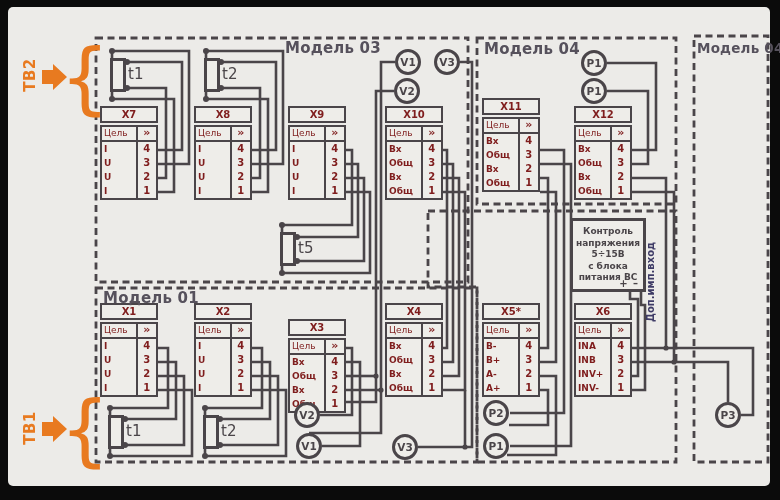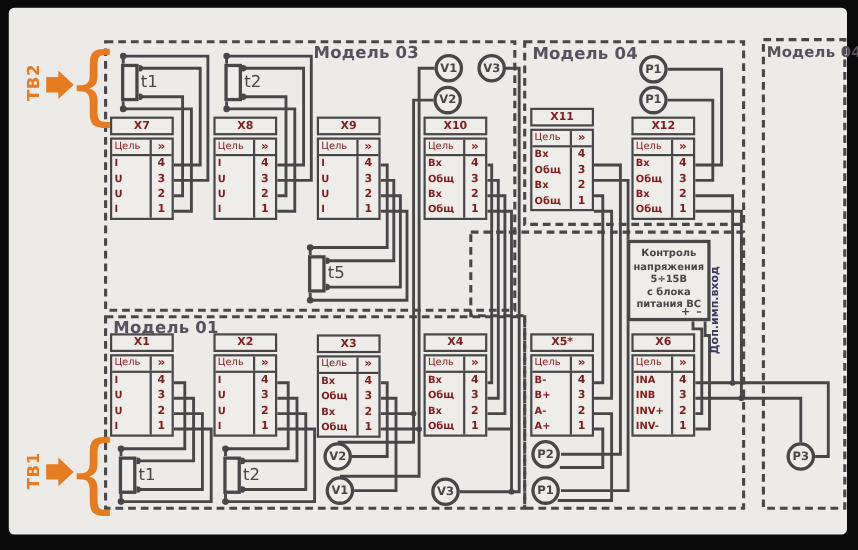--- a/index.html
+++ b/index.html
@@ -350,21 +350,21 @@
           </div>
           <div class="pins">
             <div class="pin">4</div>
             <div class="pin">3</div>
             <div class="pin">2</div>
             <div class="pin">1</div>
           </div>
         </div>
       </div>
     </div>
-  <div class="conn" style="left:288px;top:304px">
+  <div class="conn" style="left:288px;top:319px">
       <div class="conn-title">X3</div>
       <div class="conn-body">
         <div class="conn-hdr">
           <div class="hc1">Цель</div>
           <div class="hc2">»</div>
         </div>
         <div class="conn-rows">
           <div class="sigs">
             <div class="sig">Вх</div>
             <div class="sig">Общ</div>

